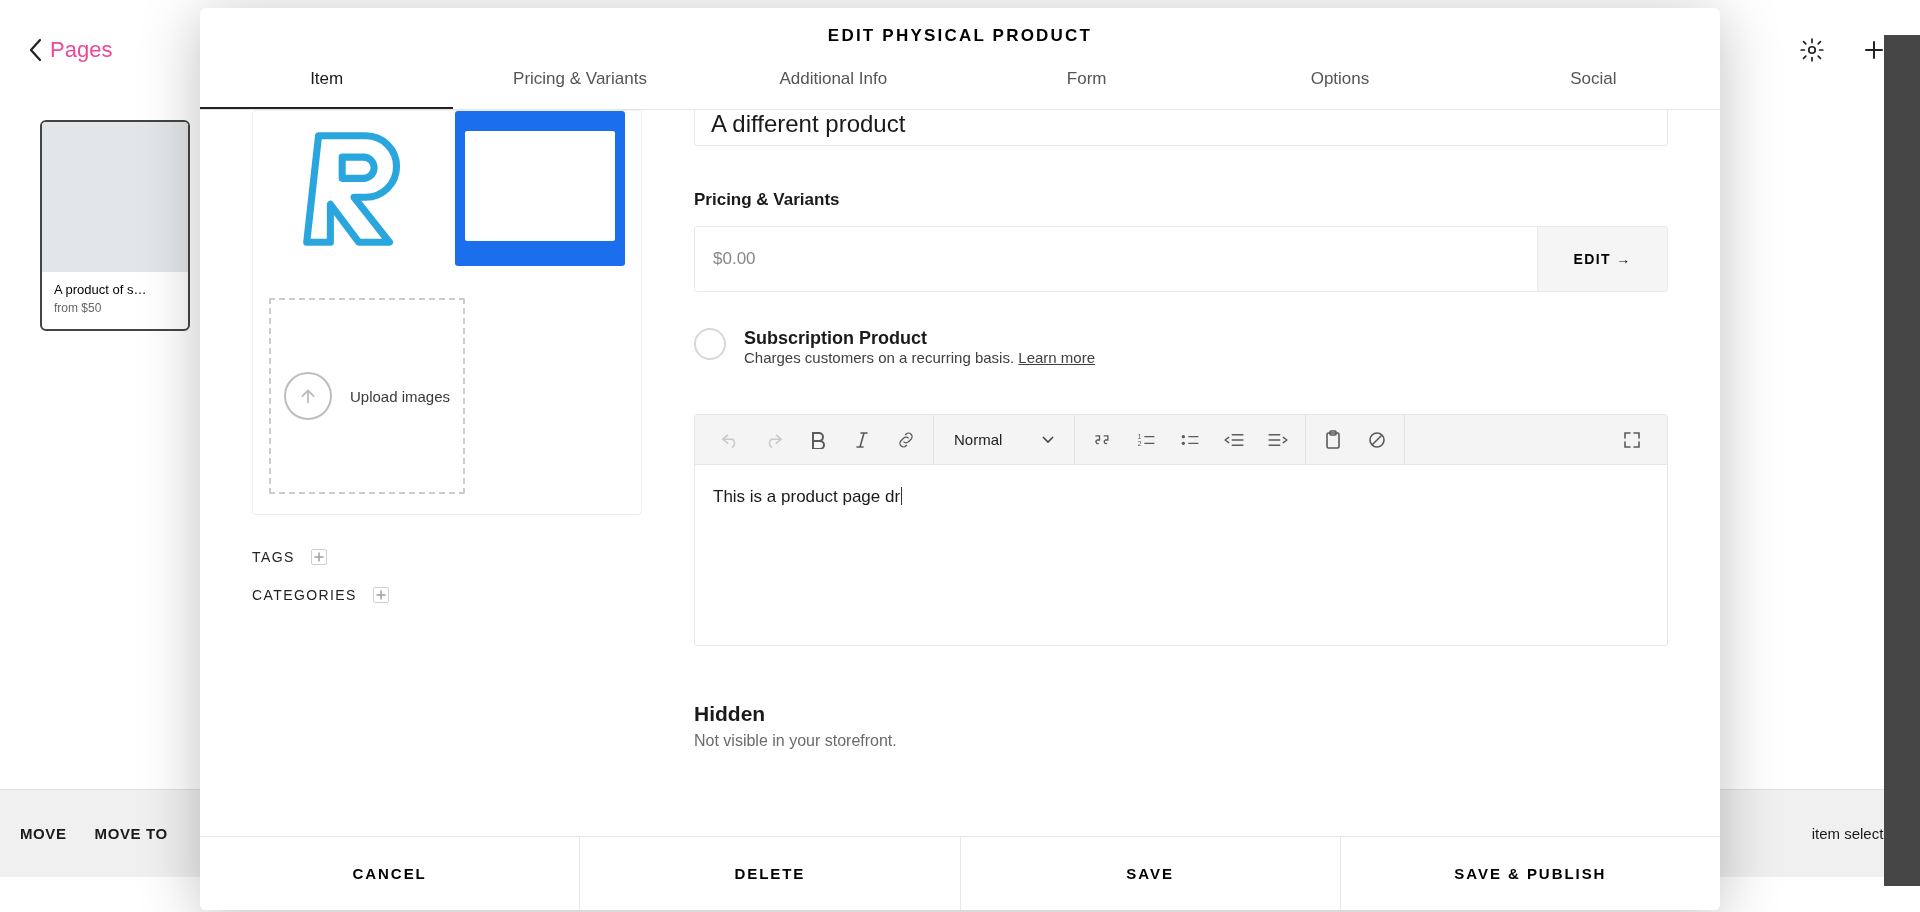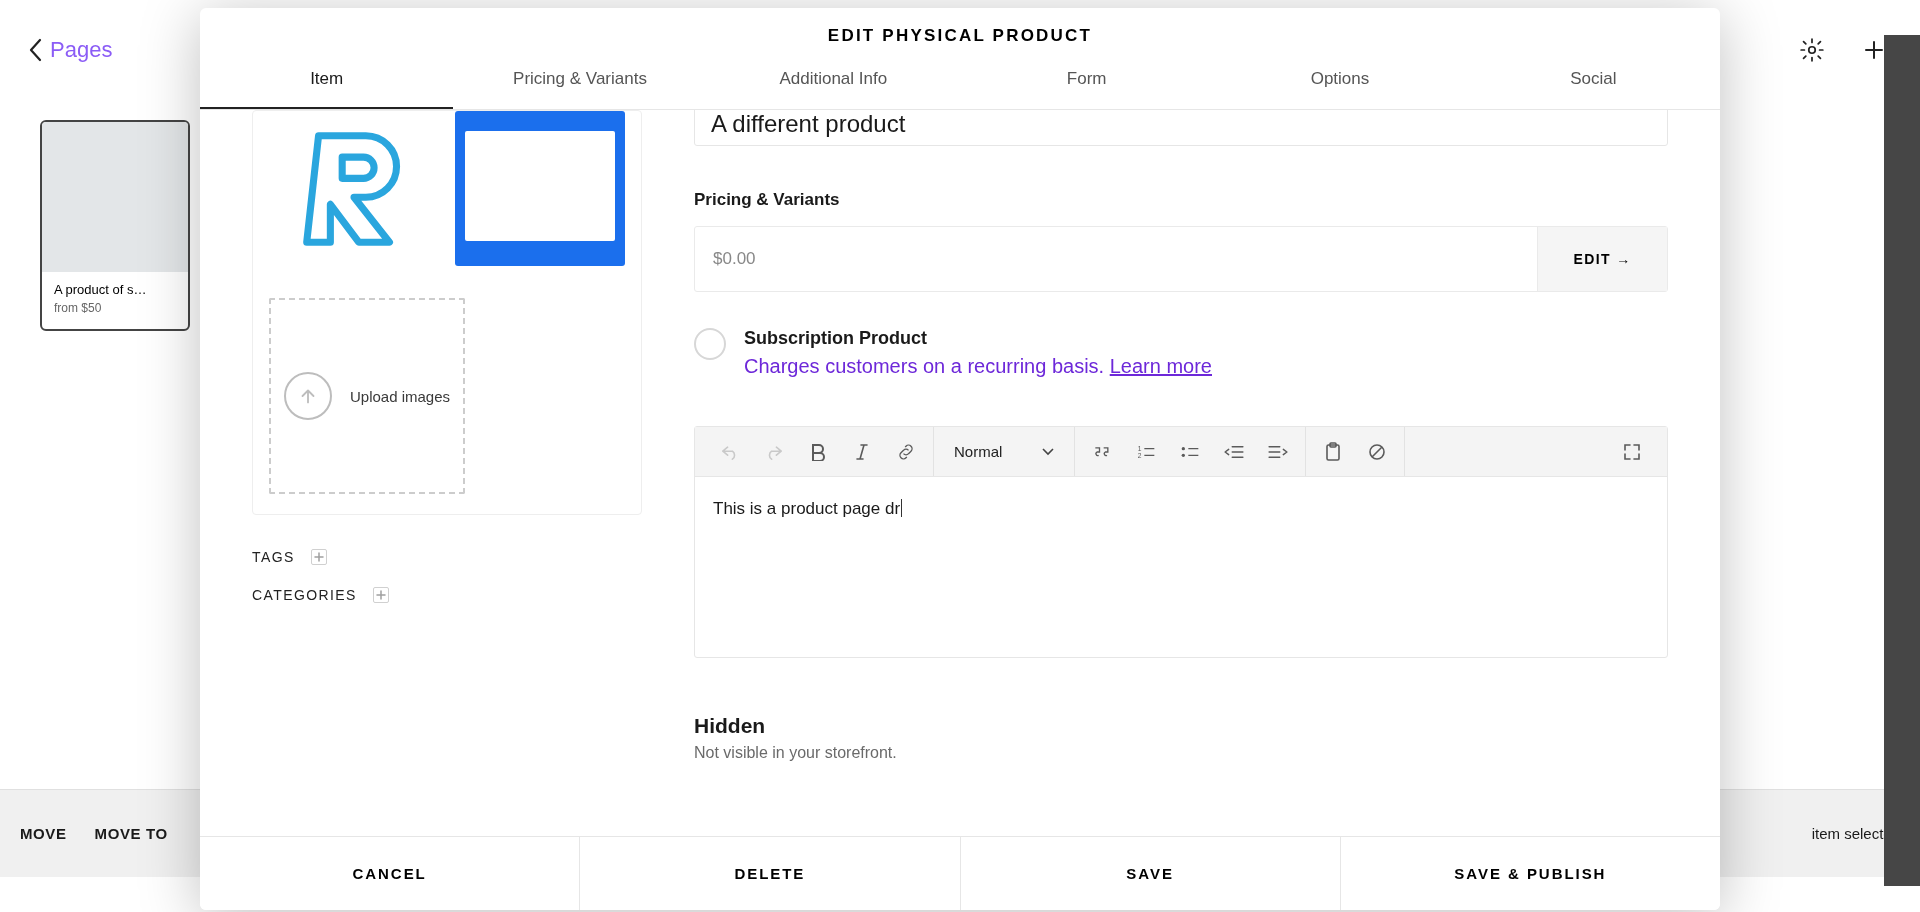--- a/index.html
+++ b/index.html
@@ -28,21 +28,21 @@
       height: 100px;
       display: flex;
       align-items: center;
       padding: 0 28px;
     }
     .bg-back {
       display: flex;
       align-items: center;
       gap: 8px;
       font-size: 22px;
-      color: #8b5cf6;
+      color: #ec4899;
     }
     .bg-topbar-right {
       margin-left: auto;
       display: flex;
       gap: 26px;
       align-items: center;
     }
     .bg-icon-btn {
       width: 36px;
       height: 36px;
@@ -304,23 +304,22 @@
       border: 2px solid #d7d7d7;
       border-radius: 50%;
       flex: none;
     }
     .sub-text .t {
       font-size: 18px;
       font-weight: 600;
       color: #1a1a1a;
     }
     .sub-text .d {
-      font-size: 20px;
-      color: #6d28d9;
-      margin-top: 6px;
+      font-size: 15px;
+      color: #404040;
     }
     .sub-text .d a {
       text-decoration: underline;
       cursor: pointer;
     }
     .editor {
       margin-top: 48px;
       border: 1px solid #e6e6e6;
       border-radius: 3px;
     }

